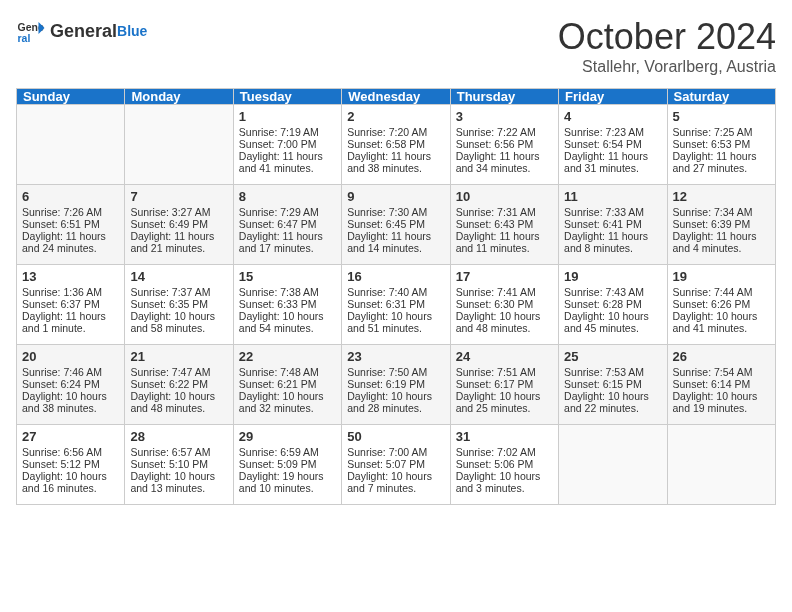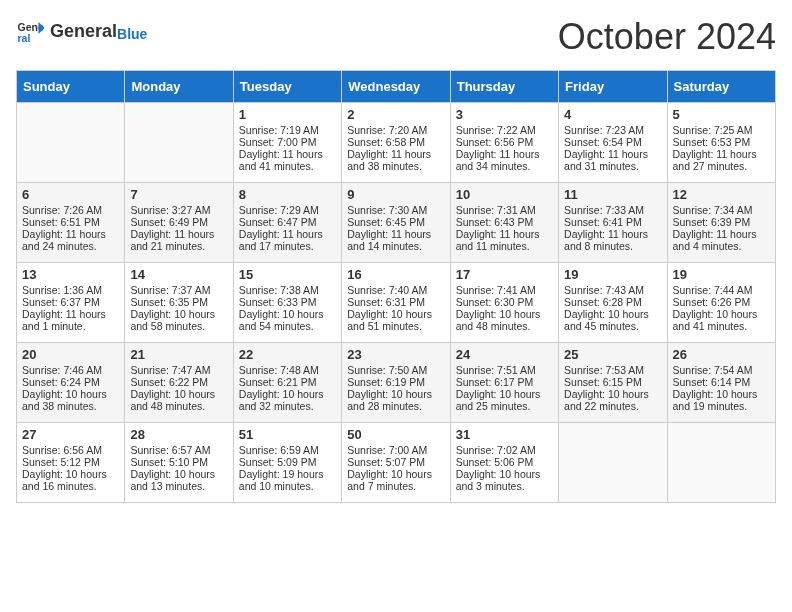--- a/index.html
+++ b/index.html
@@ -28,21 +28,21 @@
     }
     .title-block { text-align: right; margin-left: 28px; }
     .month-title { font-size: 36px; font-weight: 300; color: #333; }
     .location-title { font-size: 16px; color: #555; }
     .calendar { width: 100%; border-collapse: collapse; }
     .calendar thead tr th {
       background: #1a73c9;
       color: #fff;
       font-size: 13px;
       font-weight: bold;
-      padding: 8px 6px;
+      padding: 0 6px;
       border: 1px solid #ccc;
       text-align: left;
     }
     .calendar tbody tr td {
       border: 1px solid #ccc;
       vertical-align: top;
       padding: 4px 5px;
       font-size: 10.5px;
       color: #333;
       width: calc(100% / 7);
@@ -68,28 +68,29 @@
 <body>
 
 <div class="header">
   <div class="logo">
     <svg class="logo-icon" viewBox="0 0 40 40" xmlns="http://www.w3.org/2000/svg">
       <text x="2" y="20" font-size="14" font-weight="bold" fill="#333">Gene</text>
       <text x="2" y="34" font-size="14" font-weight="bold" fill="#1a73c9">ral</text>
       <polygon points="30,8 38,16 30,24" fill="#1a73c9"></polygon>
     </svg>
     <div>
-      <div style="display:flex; align-items:flex-end; gap:0;">
+      <div style="display:flex; align-items:center; gap:0;">
         <span class="logo-text-general">General</span>
           <span class="logo-text-blue">Blue</span>
       </div>
     </div>
   </div>
   <div class="title-block">
     <div class="month-title">October 2024</div>
+    <div class="location-title">Stallehr, Vorarlberg, Austria</div>
   </div>
 </div>
 
 <table class="calendar">
   <thead>
     <tr>
     <th>Sunday</th>
         <th>Monday</th>
         <th>Tuesday</th>
         <th>Wednesday</th>
@@ -272,21 +273,21 @@
           <div>Sunset: 5:12 PM</div>
           <div>Daylight: 10 hours and 16 minutes.</div>
         </td>
         <td>
           <span class="day-num">28</span>
           <div>Sunrise: 6:57 AM</div>
           <div>Sunset: 5:10 PM</div>
           <div>Daylight: 10 hours and 13 minutes.</div>
         </td>
         <td>
-          <span class="day-num">51</span>
+          <span class="day-num">29</span>
           <div>Sunrise: 6:59 AM</div>
           <div>Sunset: 5:09 PM</div>
           <div>Daylight: 19 hours and 10 minutes.</div>
         </td>
         <td>
           <span class="day-num">50</span>
           <div>Sunrise: 7:00 AM</div>
           <div>Sunset: 5:07 PM</div>
           <div>Daylight: 10 hours and 7 minutes.</div>
         </td>

